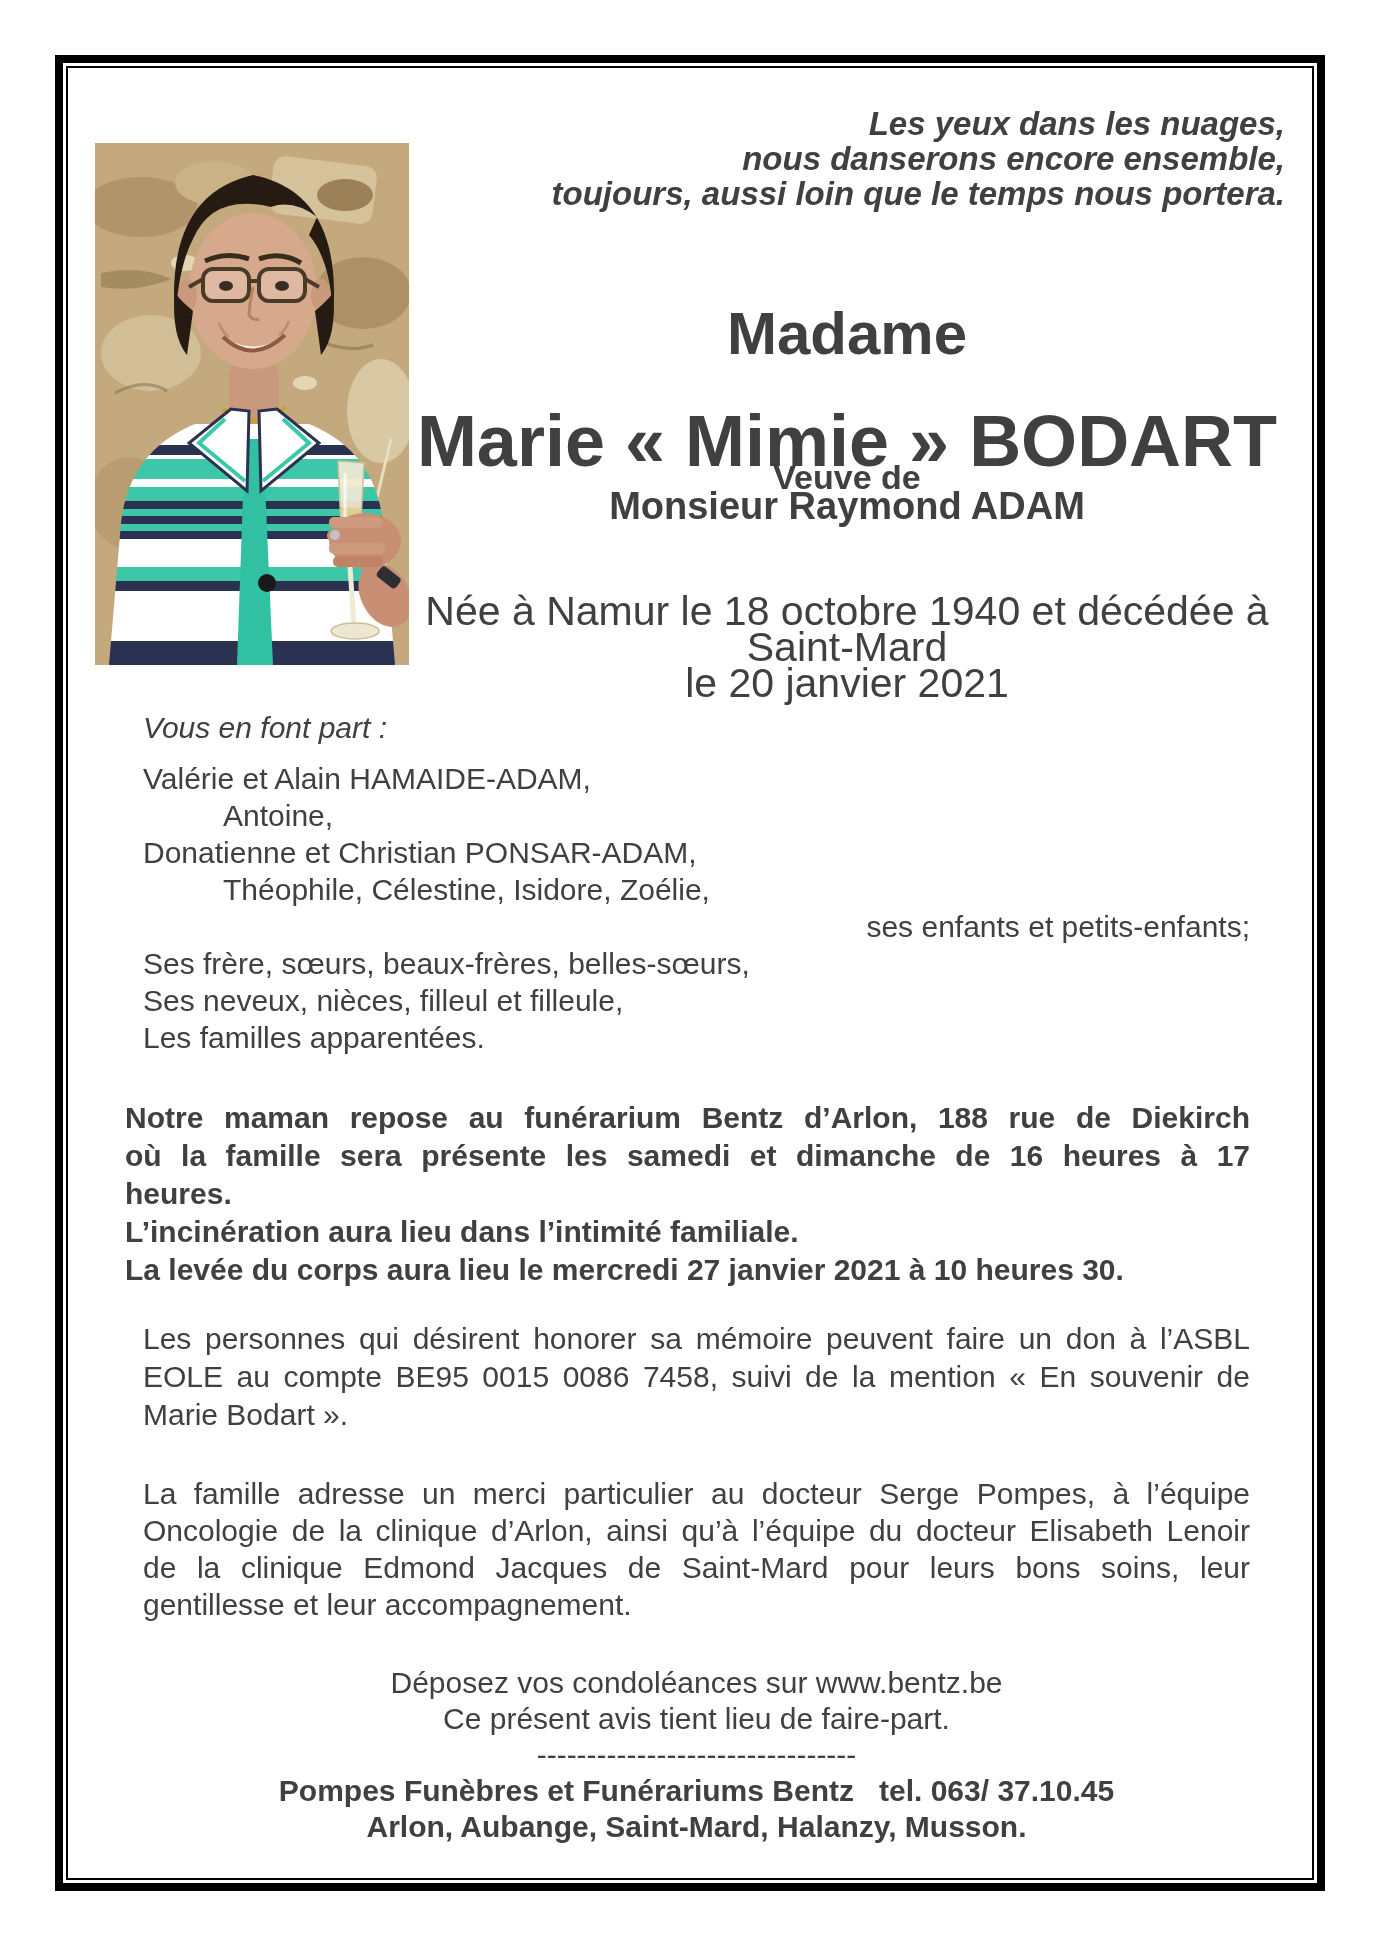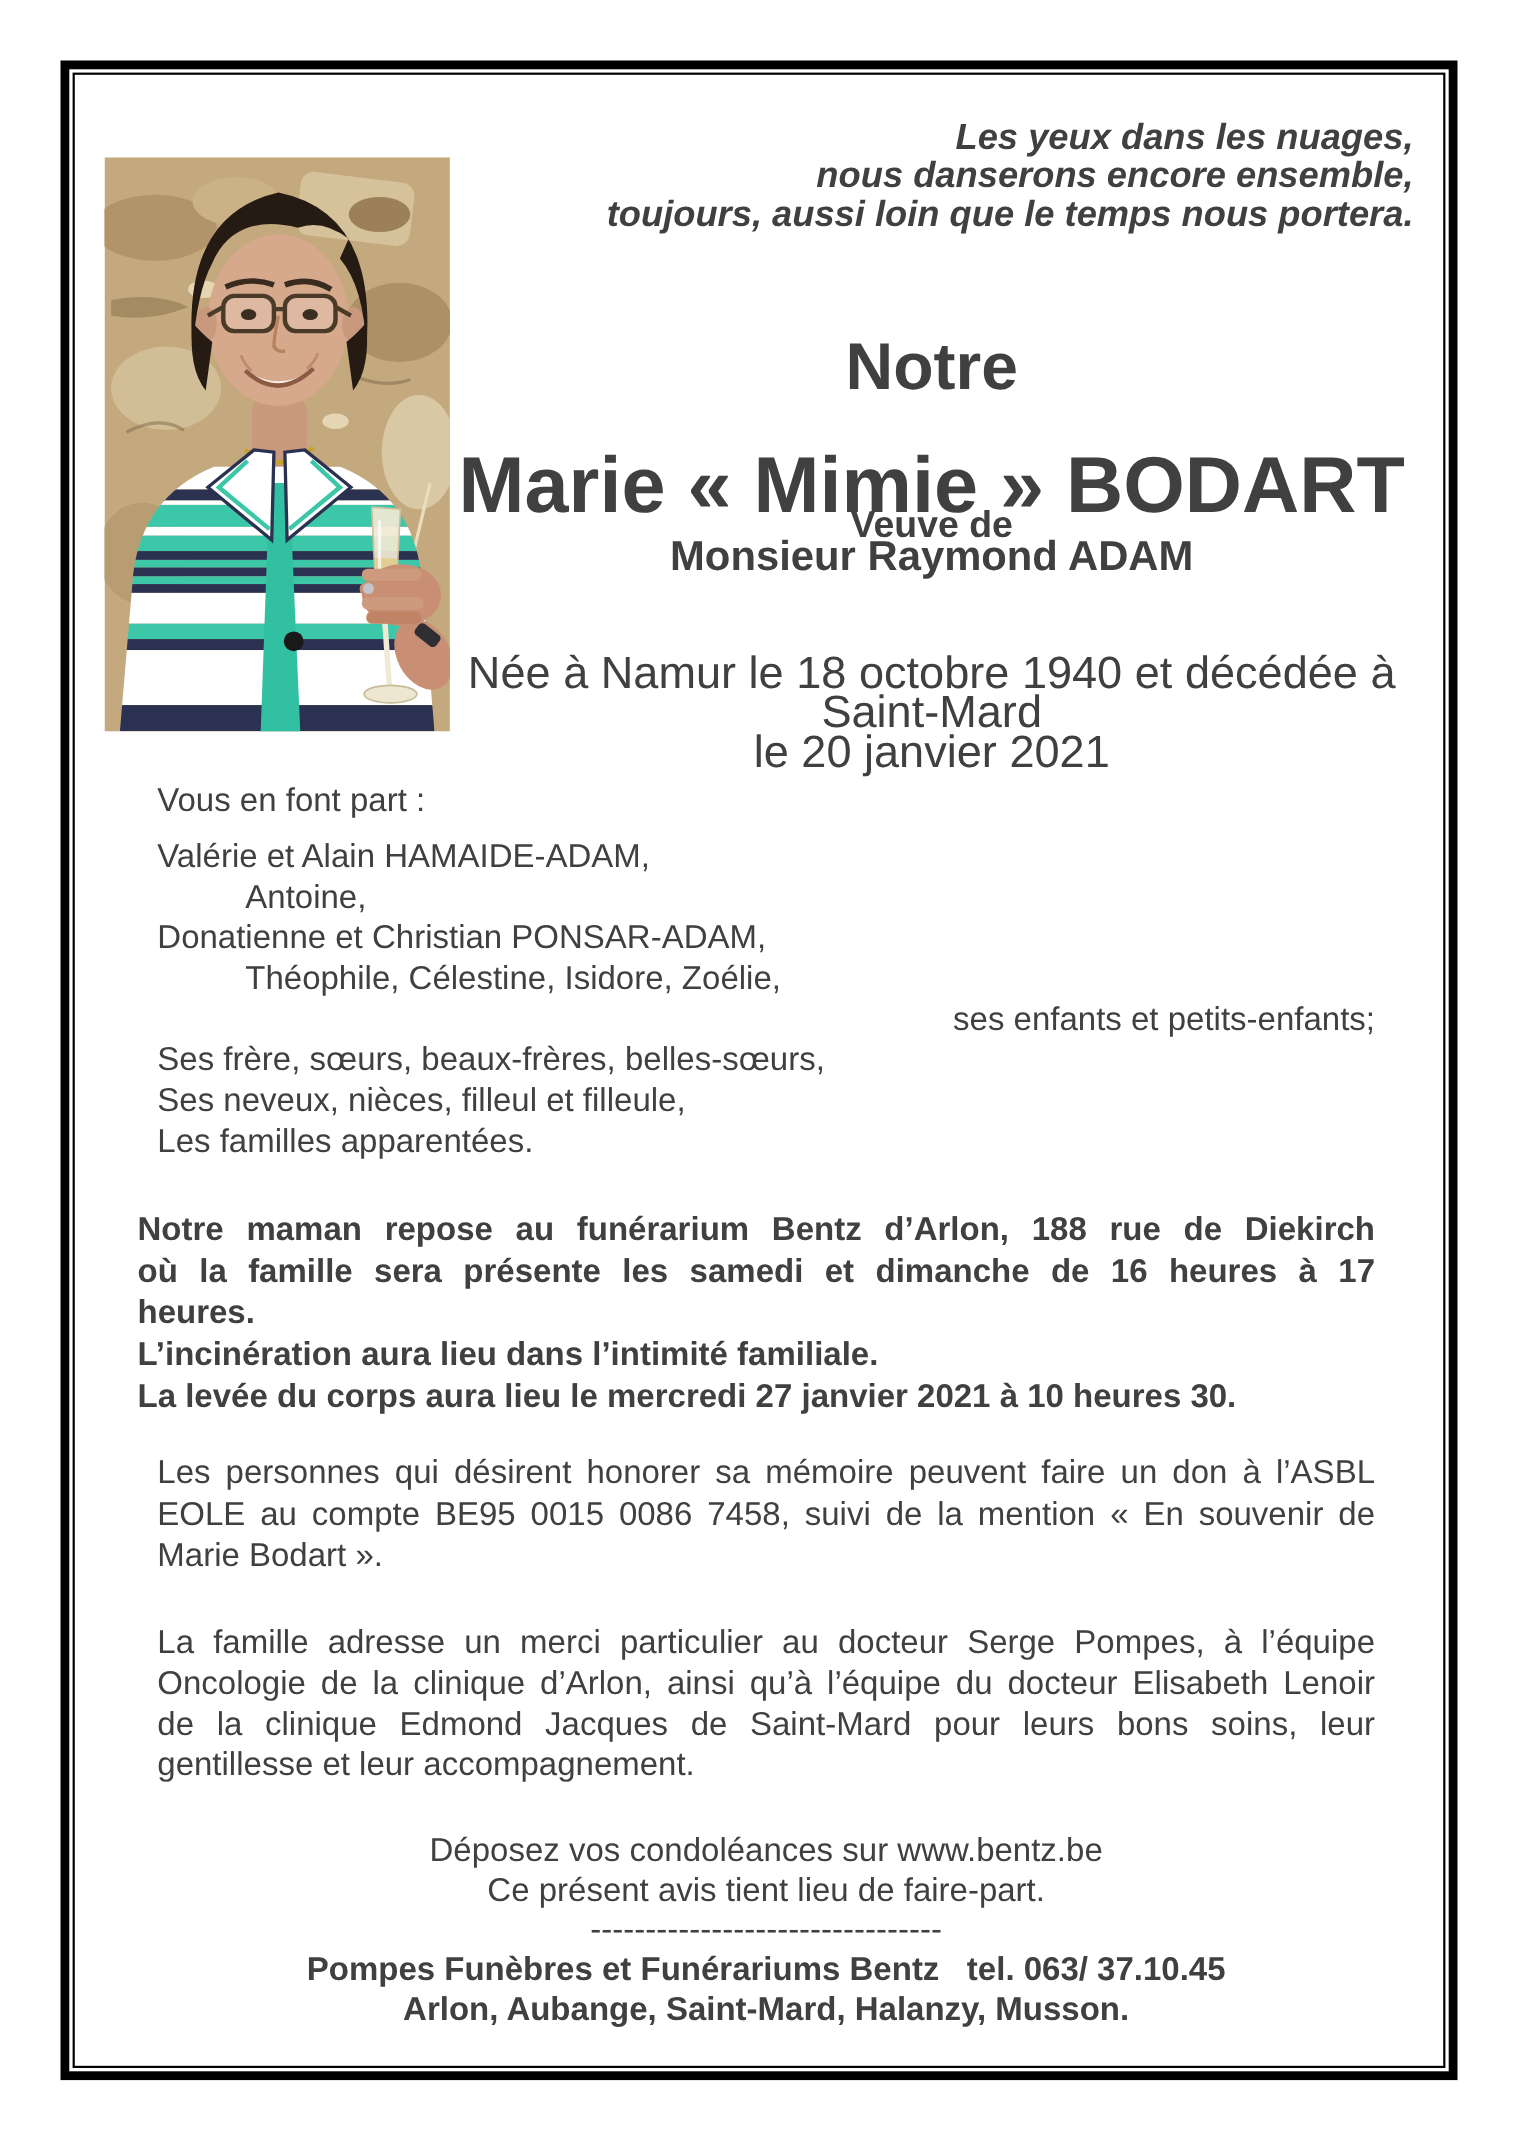--- a/index.html
+++ b/index.html
@@ -14,21 +14,21 @@
          font-size:33px;line-height:35px;}
   
   .hwrap{left:409px;width:876px;text-align:center;}
   .h-madame{top:303px;font-size:60px;line-height:62px;font-weight:bold;}
   .h-name{top:382px;font-size:72px;line-height:62px;font-weight:bold;margin-top:28px;}
   .h-veuve{top:459px;font-size:34px;line-height:36px;font-weight:bold;}
   .h-husband{top:486px;font-size:38px;line-height:40px;font-weight:bold;}
   .h-dates{top:593px;font-size:41px;line-height:36px;}
   
   .body{left:143px;width:1107px;font-size:30px;}
-  .intro{top:709px;line-height:37px;}
+  .intro{top:709px;line-height:37px;font-style:italic;}
   .family{top:760px;line-height:37px;}
   .funeral{top:1099px;left:125px;width:1125px;font-weight:bold;line-height:38px;}
   .donation{top:1320px;line-height:38px;}
   .thanks{top:1475px;line-height:37px;}
   .footer{top:1665px;line-height:36px;text-align:center;}
   .jl{text-align:justify;text-align-last:justify;}
   .ind{padding-left:80px;}
   .rt{text-align:right;}
   .b{font-weight:bold;}
   .photo{left:95px;top:143px;width:314px;height:522px;}
@@ -143,21 +143,21 @@
       <rect x="282" y="428" width="24" height="13" rx="4" fill="#2F2F33" transform="rotate(38 294 434)"></rect>
       <ellipse cx="270" cy="398" rx="36" ry="28" fill="#C98F74"></ellipse>
       <rect x="234" y="374" width="54" height="11" rx="5" fill="#CE9A7E"></rect>
       <rect x="232" y="387" width="58" height="11" rx="5" fill="#C98F74"></rect>
       <rect x="234" y="400" width="56" height="11" rx="5" fill="#CE9A7E"></rect>
       <rect x="238" y="413" width="50" height="11" rx="5" fill="#C08366"></rect>
       <circle cx="240" cy="392" r="5" fill="#C2C2CA"></circle>
     </g>
   </svg>
 
-  <div class="abs hwrap h-madame">Notre</div>
+  <div class="abs hwrap h-madame">Madame</div>
   <div class="abs hwrap h-name">Marie « Mimie » BODART</div>
   <div class="abs hwrap h-veuve">Veuve de</div>
   <div class="abs hwrap h-husband">Monsieur Raymond ADAM</div>
   <div class="abs hwrap h-dates">
     <div>Née à Namur le 18 octobre 1940 et décédée à Saint-Mard</div>
     <div>le 20 janvier 2021</div>
   </div>
 
   <div class="abs body intro">Vous en font part :</div>
 

